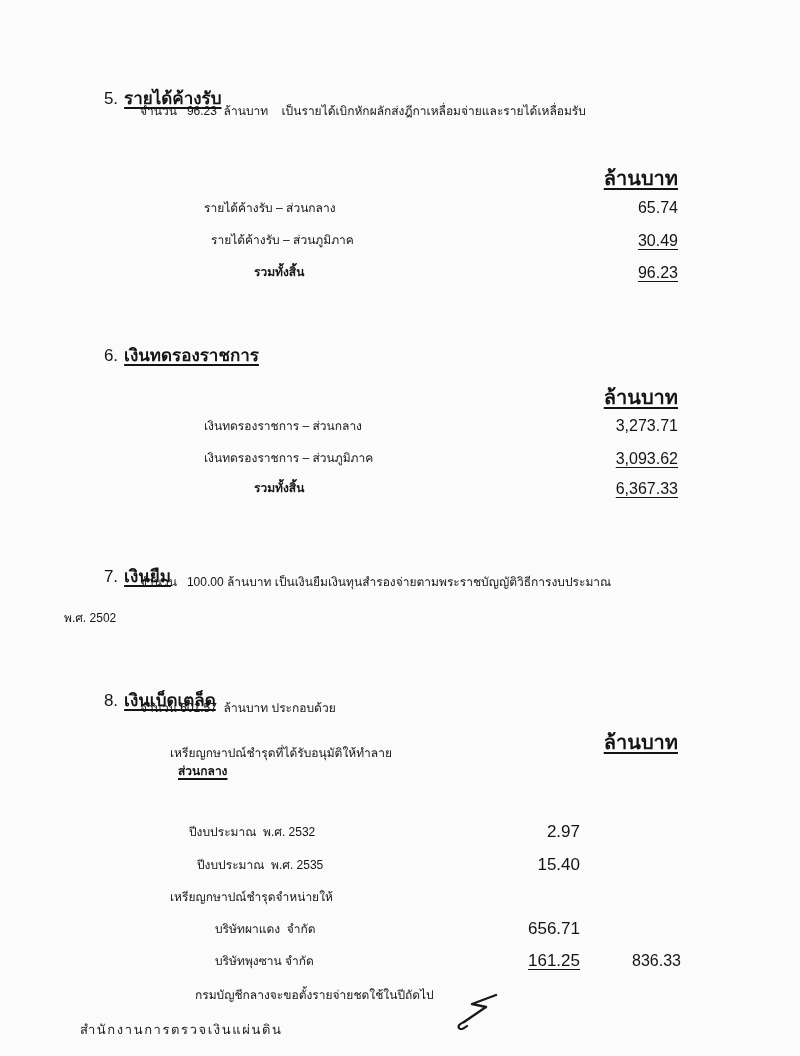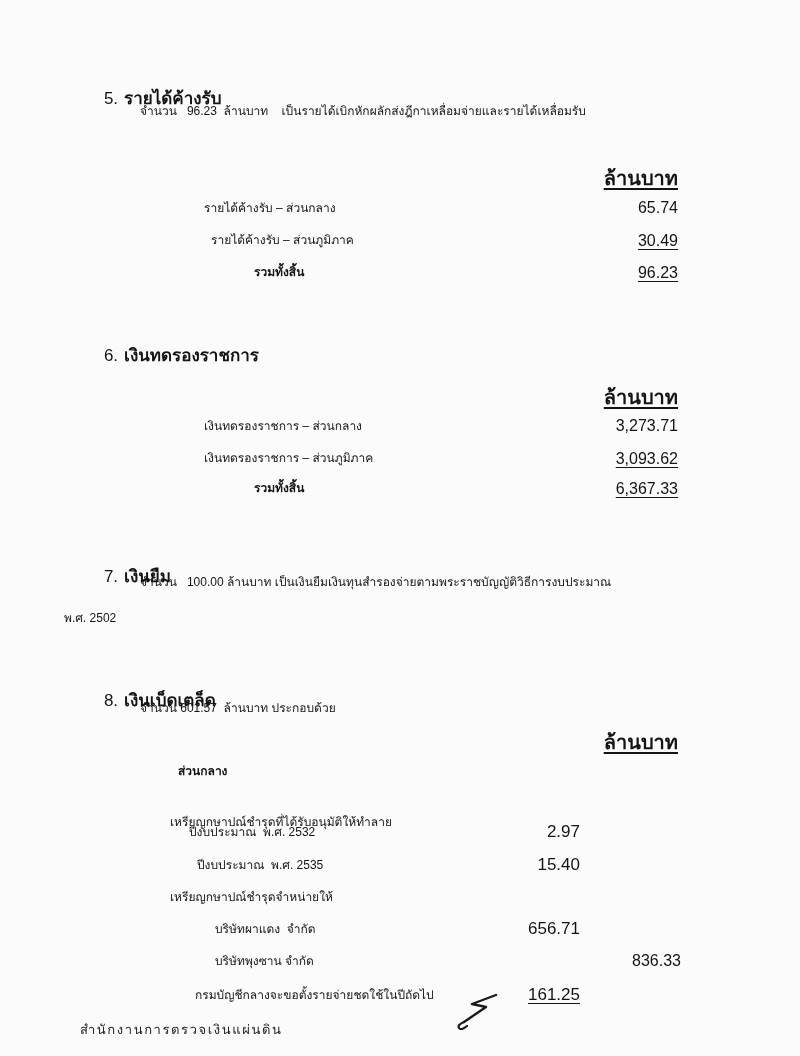--- a/index.html
+++ b/index.html
@@ -8,21 +8,21 @@
     background:#fbfbfb;
     font-family:"Liberation Sans", sans-serif;
     color:#141414;
     position:relative;
     overflow:hidden;
   }
   .page{position:absolute;inset:0;}
   .abs{position:absolute;white-space:pre;}
   .t{font-size:12px;line-height:22px;}
   .bold{font-weight:bold;}
-  .ul{text-underline-offset:3px;text-decoration-thickness:1.5px;}
+  .ul{text-decoration:underline;text-underline-offset:3px;text-decoration-thickness:1.5px;}
   .sec-head{font-size:17px;font-weight:bold;}
   .sec-no{margin-right:6px;font-weight:normal;}
   .valbox{left:558px;width:120px;text-align:right;font-size:16px;}
   .valbox8a{left:460px;width:120px;text-align:right;font-size:17px;}
   .valbox8b{left:561px;width:120px;text-align:right;font-size:16px;}
   .unit-head{left:558px;width:120px;text-align:right;font-weight:bold;font-size:20px;}
   .unit-head span{text-decoration:underline;text-underline-offset:3px;}
   .num-ul{text-decoration:underline;text-underline-offset:3px;}
   .footer-thai{font-size:13px;letter-spacing:1.6px;color:#222;}
   .footer-eng{font-family:"DejaVu Serif", serif;font-style:italic;font-weight:bold;font-size:13.5px;color:#111;}
@@ -72,35 +72,35 @@
 
   <div class="abs sec-head" style="left:85px;top:666px;">
     <span class="sec-no">8.</span><span class="ul">เงินเบ็ดเตล็ด</span>
   </div>
   <div class="abs t" style="left:140px;top:697px;">จำนวน 601.57  ล้านบาท ประกอบด้วย</div>
 
   <div class="abs unit-head" style="top:726px;"><span>ล้านบาท</span></div>
 
   <div class="abs t bold ul" style="left:178px;top:760px;">ส่วนกลาง</div>
 
-  <div class="abs t" style="left:170px;top:811px;">เหรียญกษาปณ์ชำรุดที่ได้รับอนุมัติให้ทำลาย</div>
+  <div class="abs t" style="left:170px;top:742px;">เหรียญกษาปณ์ชำรุดที่ได้รับอนุมัติให้ทำลาย</div>
 
   <div class="abs t" style="left:189px;top:821px;">ปีงบประมาณ  พ.ศ. 2532</div>
   <div class="abs t valbox8a" style="top:821px;">2.97</div>
 
   <div class="abs t" style="left:197px;top:854px;text-align:center;">ปีงบประมาณ  พ.ศ. 2535</div>
   <div class="abs t valbox8a" style="top:854px;">15.40</div>
 
   <div class="abs t" style="left:170px;top:886px;">เหรียญกษาปณ์ชำรุดจำหน่ายให้</div>
 
   <div class="abs t" style="left:215px;top:918px;">บริษัทผาแดง  จำกัด</div>
   <div class="abs t valbox8a" style="top:918px;">656.71</div>
 
   <div class="abs t" style="left:215px;top:950px;">บริษัทพุงซาน จำกัด</div>
-  <div class="abs t valbox8a num-ul" style="top:950px;margin-top:34px;">161.25</div>
+  <div class="abs t valbox8a num-ul" style="top:950px;">161.25</div>
   <div class="abs t valbox8b" style="top:950px;">836.33</div>
 
   <div class="abs t" style="left:195px;top:984px;">กรมบัญชีกลางจะขอตั้งรายจ่ายชดใช้ในปีถัดไป</div>
 
   <svg class="squiggle" style="left:452px;top:992px;" width="50" height="38" viewBox="0 0 50 38">
     <path d="M44 3 L20 12 L34 15 L12 30" fill="none" stroke="#1a1a1a" stroke-width="2.4" stroke-linecap="round" stroke-linejoin="round"></path>
     <path d="M12 30 q-7 3 -5 6 q2 3 8 -2" fill="none" stroke="#1a1a1a" stroke-width="2.2" stroke-linecap="round"></path>
   </svg>
 
   <div class="abs footer-thai" style="left:80px;top:1019px;">สำนักงานการตรวจเงินแผ่นดิน</div>

